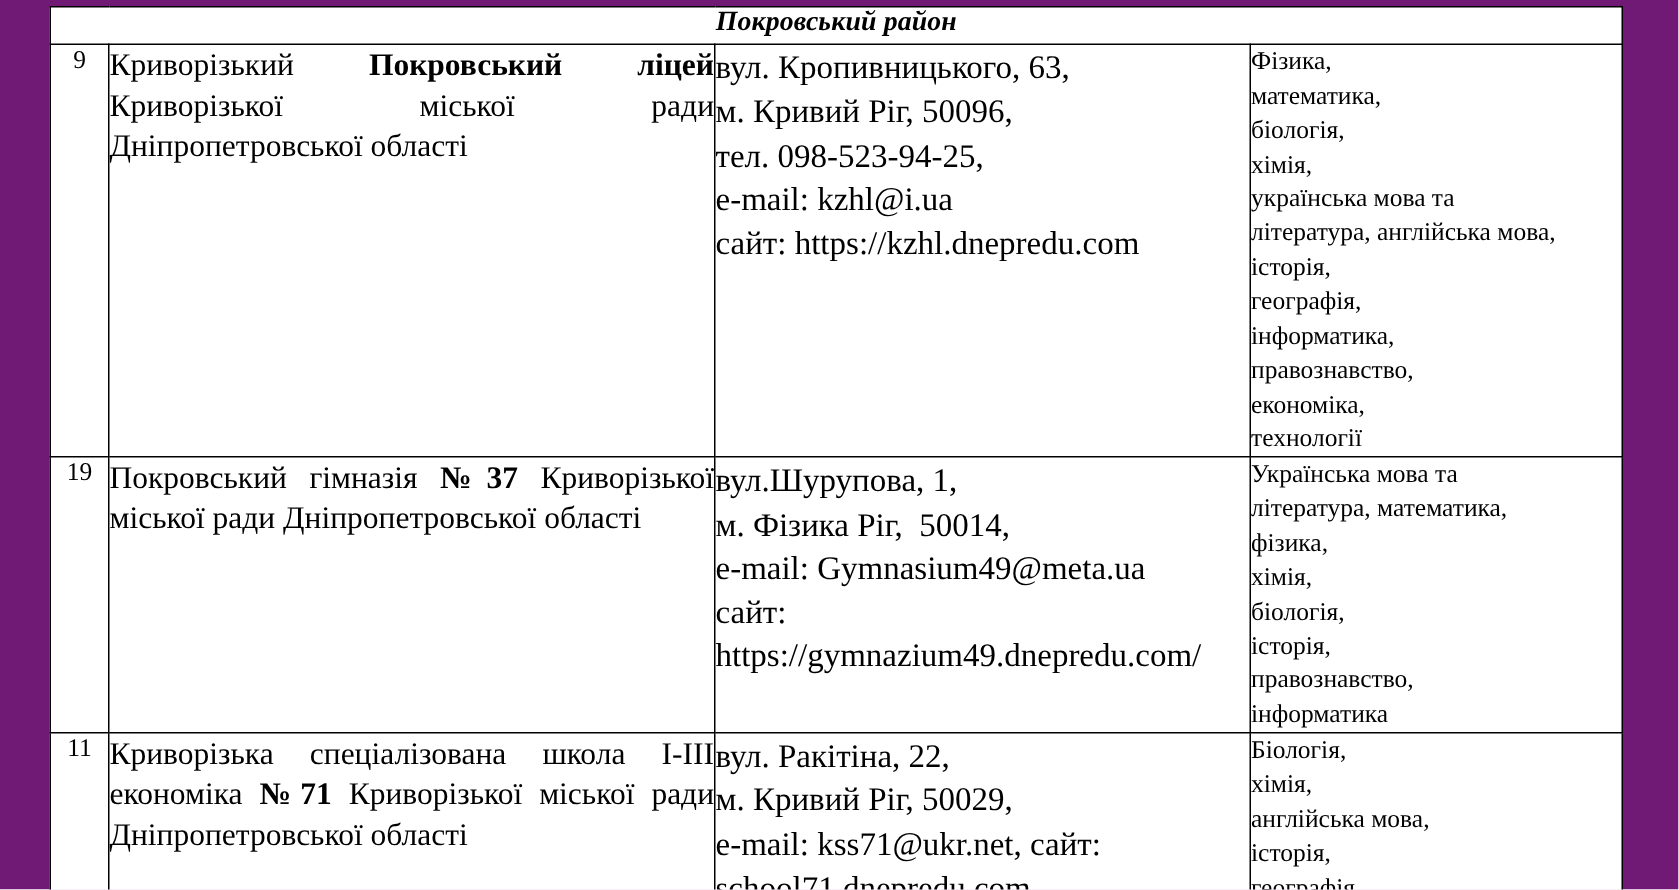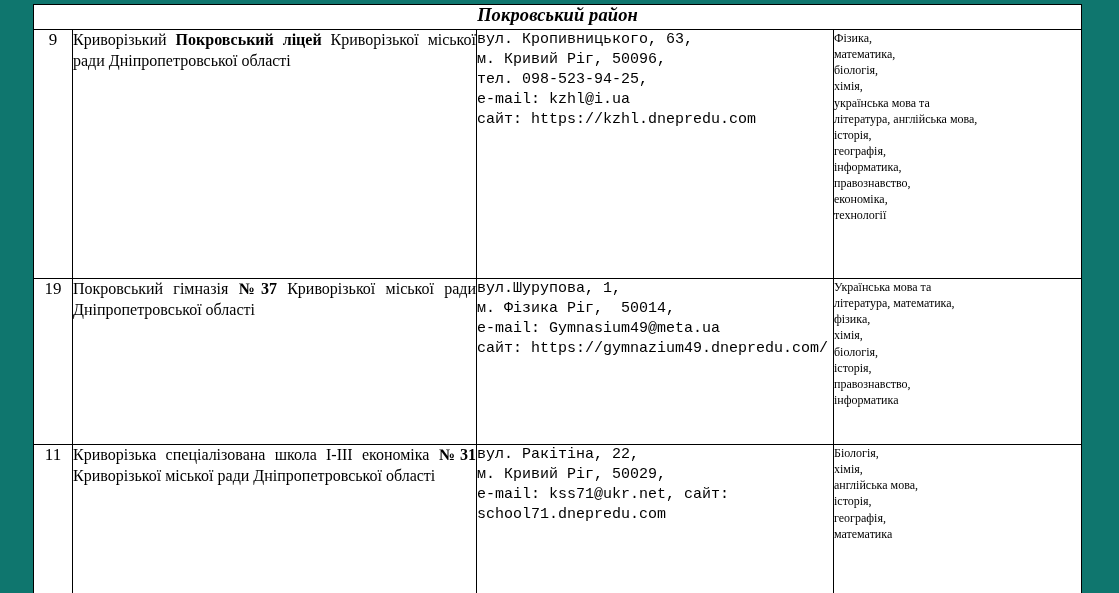--- a/index.html
+++ b/index.html
@@ -12,21 +12,21 @@
     height: 593px;
     overflow: hidden;
     font-family: "Liberation Serif", "DejaVu Serif", serif;
     color: #000000;
   }
 
   .page {
     position: relative;
     width: 1119px;
     height: 593px;
-    background: #0f766e;
+    background: #701a75;
   }
 
   table.reg {
     position: absolute;
     left: 33px;
     top: 4px;
     width: 1048px;
     border-collapse: collapse;
     table-layout: fixed;
     background: #ffffff;
@@ -61,40 +61,39 @@
     text-align: center;
     vertical-align: middle;
     font-size: 17px;
   }
 
   .name-cell {
     padding: 6px 9px 6px 10px;
     vertical-align: middle;
     text-align: justify;
     text-align-last: left;
-    font-size: 16px;
+    font-size: 21px;
     line-height: 1.29;
     hyphens: none;
     margin-left: 20px;
   }
   .name-cell b { font-weight: bold; }
 
   .cont-cell {
     padding: 6px 8px 6px 9px;
     vertical-align: middle;
-    font-size: 15px;
+    font-size: 22px;
     line-height: 1.33;
     white-space: pre-wrap;
-    font-family: Liberation Mono, monospace;
   }
 
   .subj-cell {
     padding: 6px 6px 6px 8px;
     vertical-align: top;
-    font-size: 12px;
+    font-size: 17px;
     line-height: 1.345;
     white-space: pre-wrap;
   }
 
   .row9  td { height: 248px; }
   .row10 td { height: 165px; }
   .row11 td { height: 150px; }
 </style>
 </head>
 <body>
@@ -153,21 +152,21 @@
 хімія,
 біологія,
 історія,
 правознавство,
 інформатика</td>
       </tr>
 
       <tr class="row11">
         <td class="num-cell">11</td>
         <td class="name-cell">
-          <span>Криворізька спеціалізована школа І-ІІІ економіка </span><b>№31</b><span> Криворізької міської ради Дніпропетровської області</span>
+          <span>Криворізька спеціалізована школа І-ІІІ економіка </span><b>№71</b><span> Криворізької міської ради Дніпропетровської області</span>
         </td>
         <td class="cont-cell">вул. Ракітіна, 22,
 м. Кривий Ріг, 50029,
 e-mail: kss71@ukr.net, сайт:
 school71.dnepredu.com</td>
         <td class="subj-cell">Біологія,
 хімія,
 англійська мова,
 історія,
 географія,

